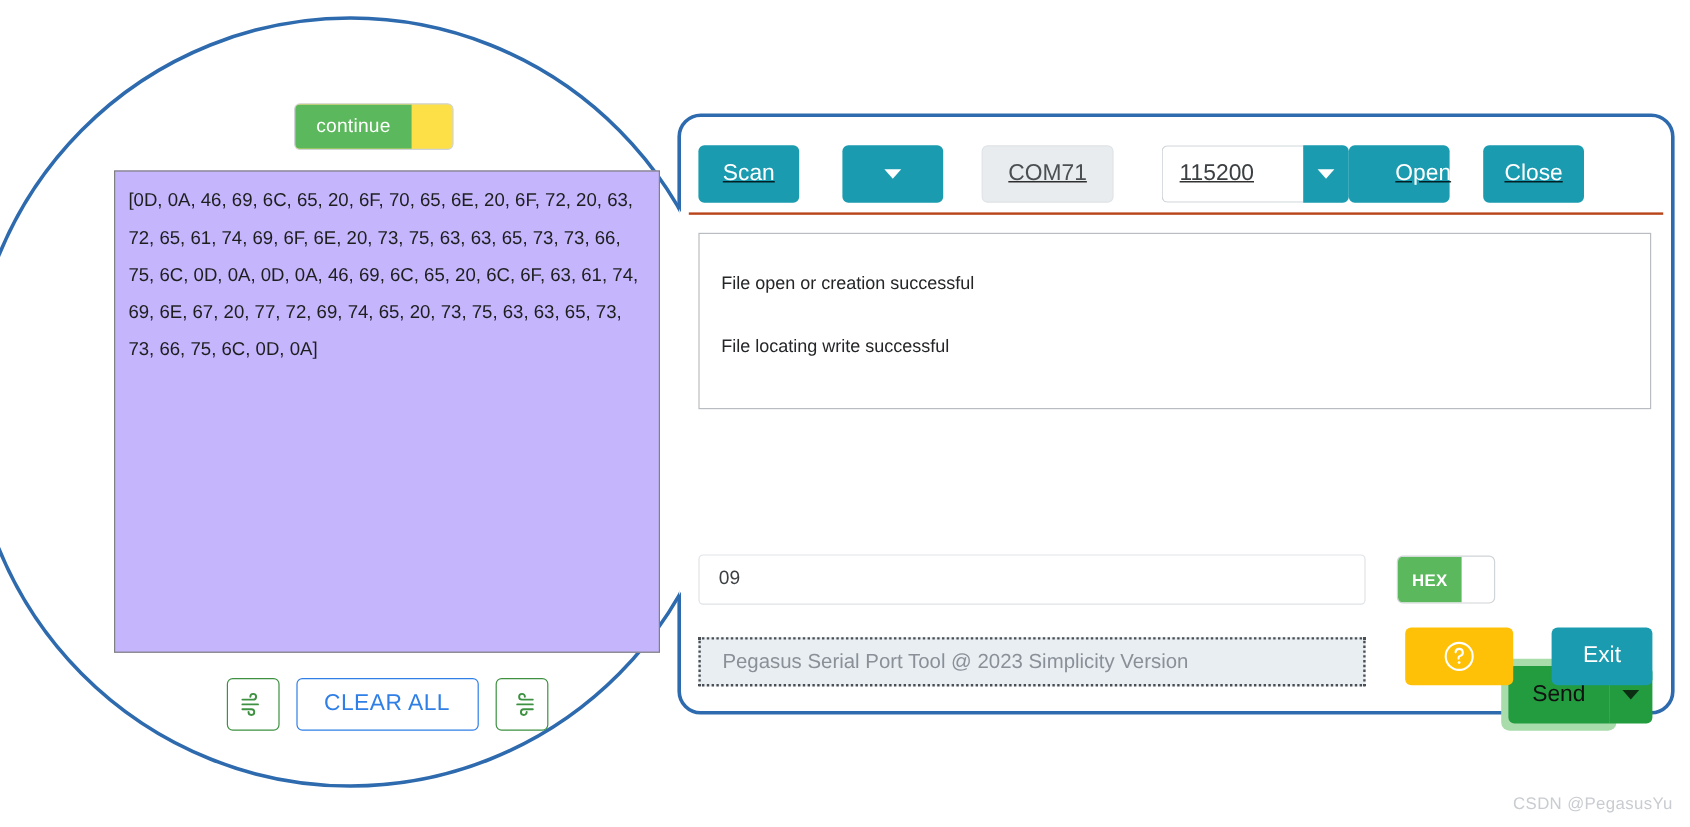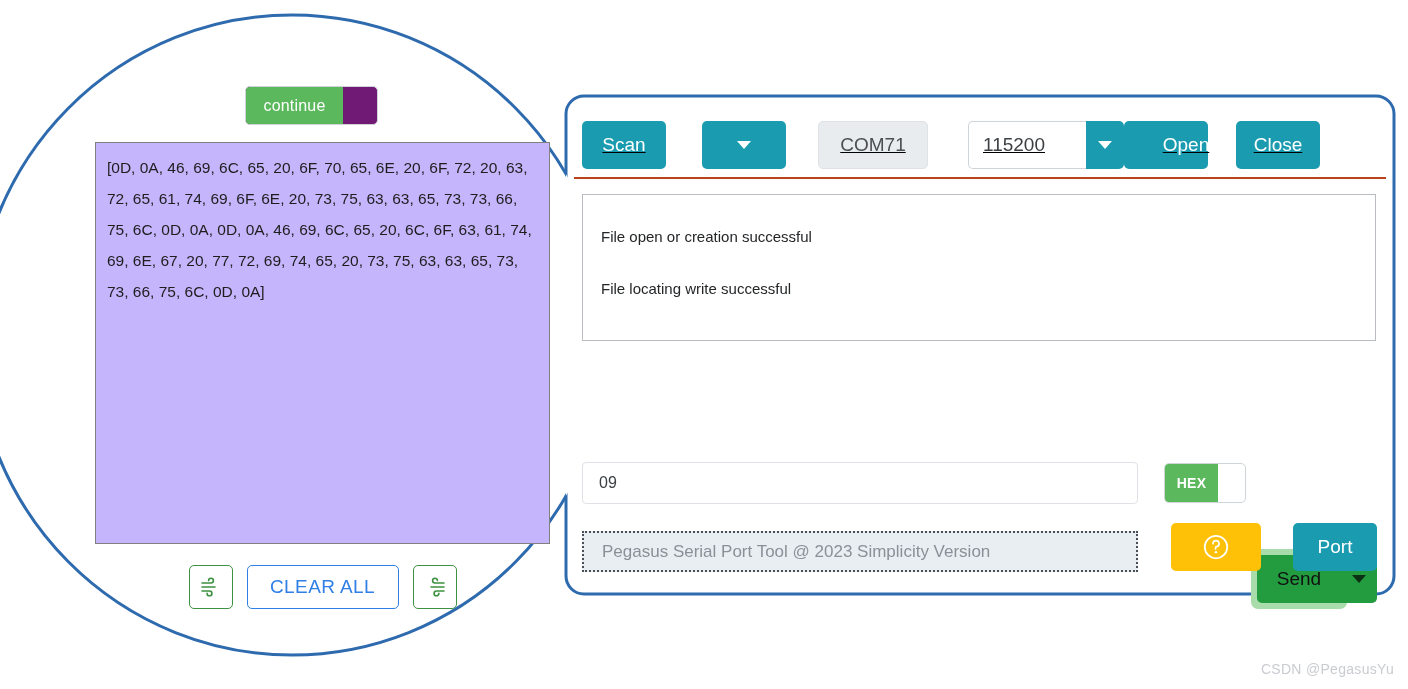--- a/index.html
+++ b/index.html
@@ -30,21 +30,21 @@
     left: 0; top: 0;
     width: 600px; height: 689px;
   }
 
   #continue-toggle {
     position: absolute;
     left: 245px; top: 86px;
     width: 133px; height: 39px;
     border: 1px solid #cfd4d8;
     border-radius: 5px;
-    background: #701a75;
+    background: #fde047;
     box-sizing: border-box;
     overflow: hidden;
     cursor: pointer;
   }
   #continue-toggle .knob {
     position: absolute;
     left: 0; top: 0;
     width: 97px; height: 37px;
     background: #5cb85c;
     display: flex;
@@ -448,19 +448,19 @@
 
   <div id="help-btn">
     <svg width="30" height="30" viewBox="0 0 24 24">
       <circle cx="12" cy="12" r="9" fill="none" stroke="#ffffff" stroke-width="1.4"></circle>
       <path d="M9.6 9.3a2.4 2.4 0 1 1 2.9 2.4c-.6.15-.9.6-.9 1.25v.5" fill="none" stroke="#ffffff" stroke-width="1.4" stroke-linecap="round"></path>
       <circle cx="11.95" cy="16.1" r=".95" fill="#ffffff"></circle>
     </svg>
   </div>
 
   <button id="exit-btn" class="teal-btn">
-    <span>Port</span>
+    <span>Exit</span>
   </button>
 </div>
 
 <div id="watermark">
   <span>CSDN @PegasusYu</span>
 </div>
 
 </body></html>

